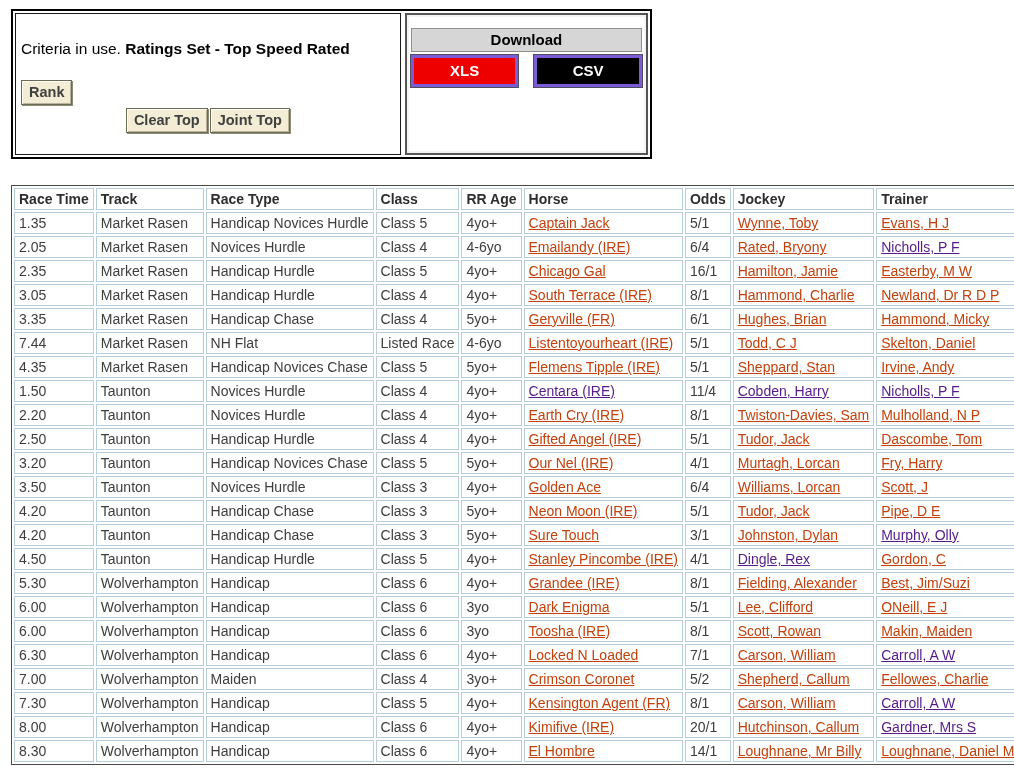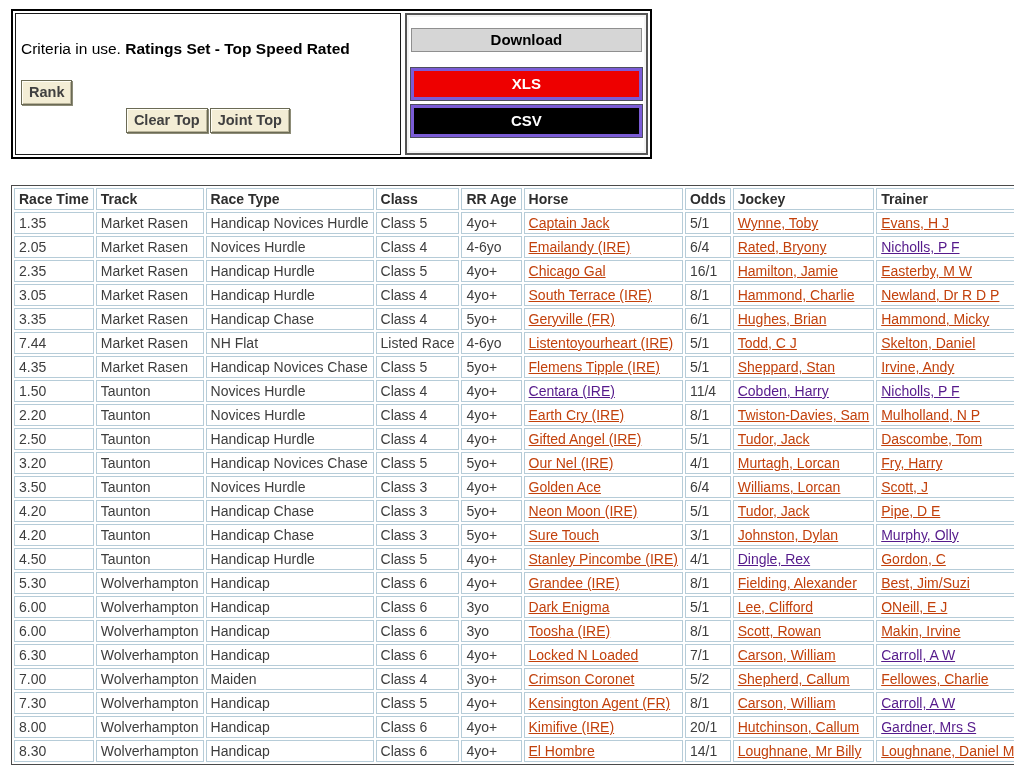--- a/index.html
+++ b/index.html
@@ -17,21 +17,21 @@
     box-shadow:inset 1px 1px 0 #fffef5, inset -1px -1px 0 #b9b49a, 1px 1px 0 #8d8c77;
     font-weight:bold;font-size:14.5px;color:#404040;padding:3px 7px 4px 7px;cursor:pointer;
     font-family:"Liberation Sans",sans-serif;}
   .btn-row1{margin-top:21px;}
   .btn-row2{margin-top:3px;display:flex;gap:2px;justify-content:center;}
 
   .download-panel{width:257px;border:2px solid #555;box-sizing:border-box;background:#fff;
     box-shadow:inset 0 0 0 2px #f4f4f4;padding:13px 4px;}
   .download-title{background:#d6d6d6;border:1px solid #8f8f8f;text-align:center;
     font-weight:bold;font-size:15px;color:#000;padding:2px 0 3px 0;}
-  .dl-btn-row{display:flex;gap:5px;margin-top:16px;flex-direction:column;}
+  .dl-btn-row{display:flex;gap:16px;margin-top:3px;}
   .dl-btn{flex:1;border:3px solid #7b5cd6;outline:1px solid #4e4e5e;
     font-weight:bold;font-size:15px;text-align:center;padding:4px 0 5px 0;cursor:pointer;
     font-family:"Liberation Sans",sans-serif;}
 
   
   .table-clip{width:1014px;overflow:hidden;margin-top:26px;}
   table.races{border-collapse:separate;border-spacing:2px;background:#fff;
     border:1px solid #4a4a4a;border-right:none;table-layout:fixed;}
   table.races th, table.races td{border:1px solid #b6ccd8;background:#fff;
     font-size:14px;color:#3d3d3d;padding:0 4px;height:21px;line-height:20px;
@@ -284,21 +284,21 @@
           </tr>
           <tr>
             <td>6.00</td>
             <td>Wolverhampton</td>
             <td>Handicap</td>
             <td>Class 6</td>
             <td>3yo</td>
             <td><a class="lnk">Toosha (IRE)</a></td>
             <td>8/1</td>
             <td><a class="lnk">Scott, Rowan</a></td>
-            <td><a class="lnk">Makin, Irvine</a></td>
+            <td><a class="lnk">Makin, Maiden</a></td>
           </tr>
           <tr>
             <td>6.30</td>
             <td>Wolverhampton</td>
             <td>Handicap</td>
             <td>Class 6</td>
             <td>4yo+</td>
             <td><a class="lnk">Locked N Loaded</a></td>
             <td>7/1</td>
             <td><a class="lnk">Carson, William</a></td>

